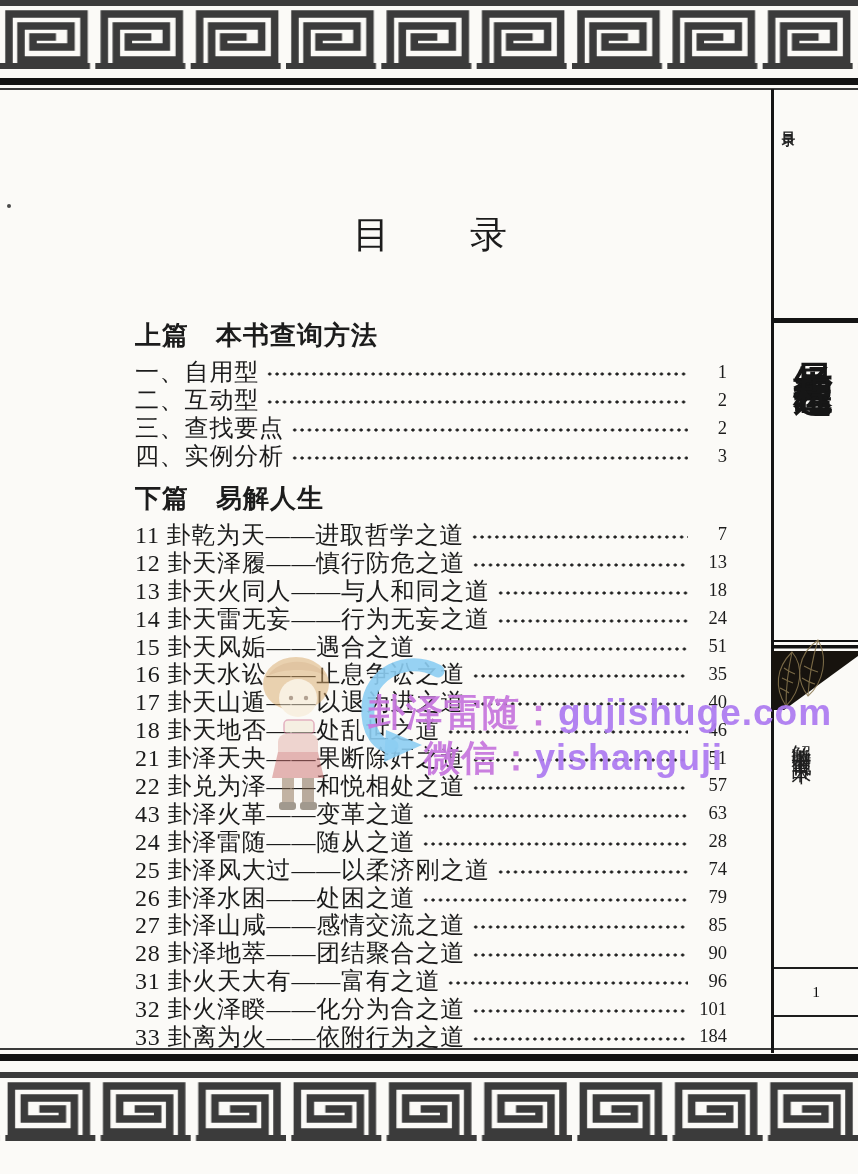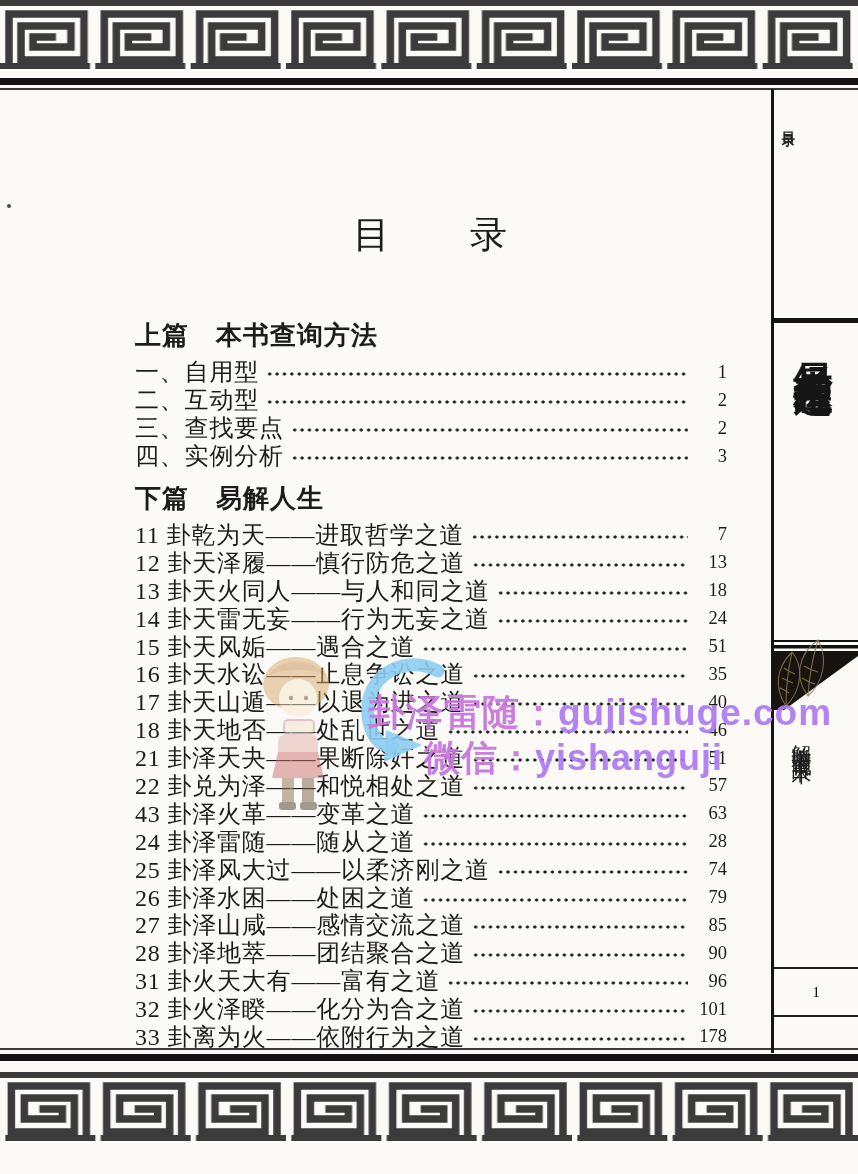--- a/index.html
+++ b/index.html
@@ -241,21 +241,21 @@
       <span class="pg">96</span>
     </div>
     <div class="toc-row">
       <span class="lbl">32 卦火泽睽——化分为合之道</span>
       <span class="leader"></span>
       <span class="pg">101</span>
     </div>
     <div class="toc-row">
       <span class="lbl">33 卦离为火——依附行为之道</span>
       <span class="leader"></span>
-      <span class="pg">178</span>
+      <span class="pg">184</span>
     </div>
   </div>
 
 <div class="abs mascot">
   <svg width="100" height="165" xmlns="http://www.w3.org/2000/svg">
     <ellipse cx="48" cy="38" rx="33" ry="27" fill="#d9a96a"></ellipse>
     <circle cx="50" cy="52" r="19" fill="#f7e7cc"></circle>
     <path d="M 20,30 C 30,12 66,10 78,30 C 66,22 34,22 20,30 Z" fill="#c8924f"></path>
     <circle cx="43" cy="52" r="2.2" fill="#6b4a2e"></circle>
     <circle cx="58" cy="52" r="2.2" fill="#6b4a2e"></circle>

